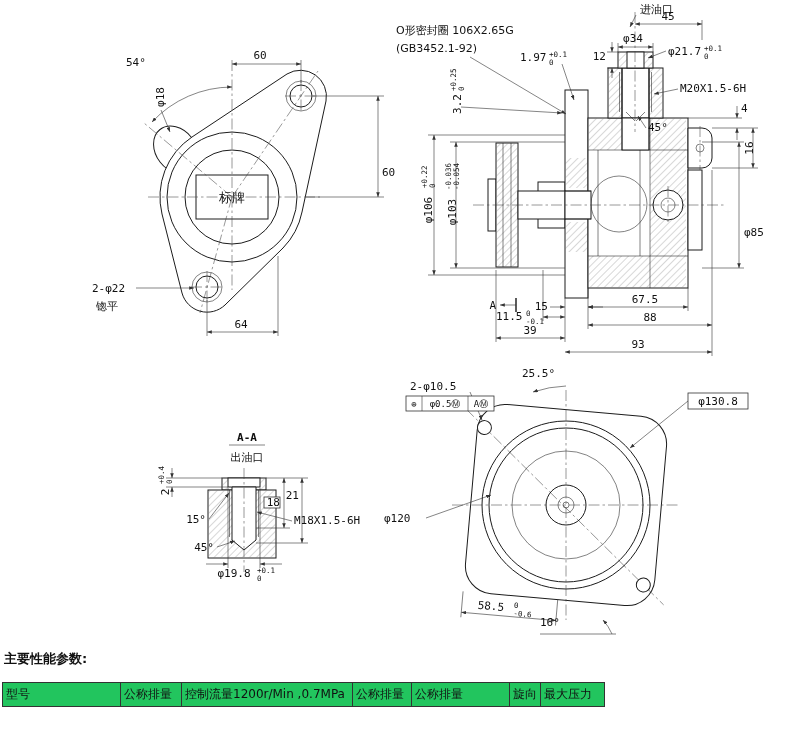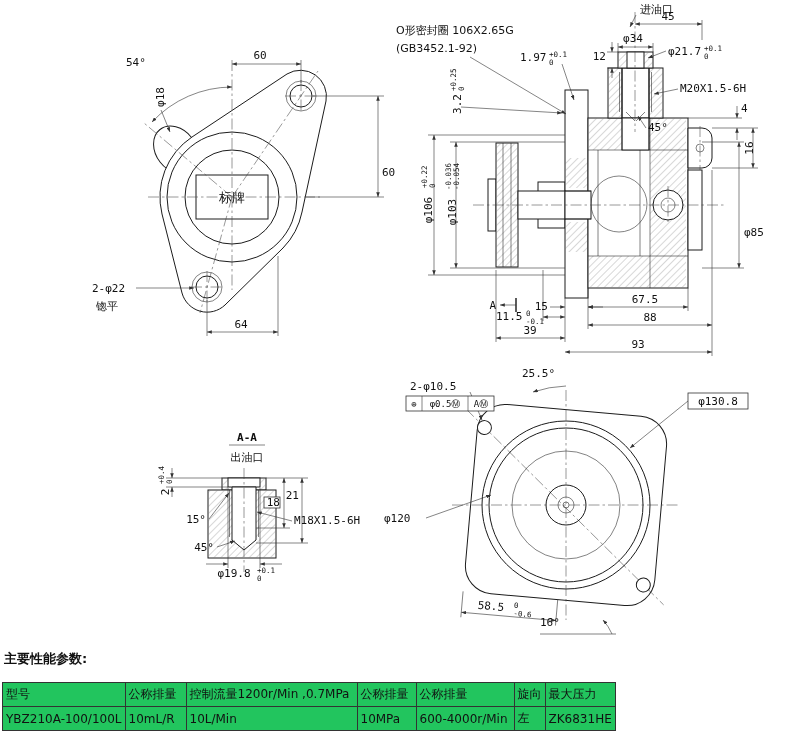--- a/index.html
+++ b/index.html
@@ -361,24 +361,15 @@
   <tbody>
         <tr>
     <th>型号</th>
     <th>公称排量</th>
     <th>控制流量1200r/Min ,0.7MPa</th>
     <th>公称排量</th>
     <th>公称排量</th>
     <th>旋向</th>
     <th>最大压力</th>
   </tr>
-  <tr>
-    <td>YBZ210A-100/100L</td>
-    <td>10mL/R</td>
-    <td>10L/Min</td>
-    <td>10MPa</td>
-    <td>600-4000r/Min</td>
-    <td>左</td>
-    <td>ZK6831HE</td>
-  </tr>
 </tbody>
     </table>
 </div>
 
 </body></html>

